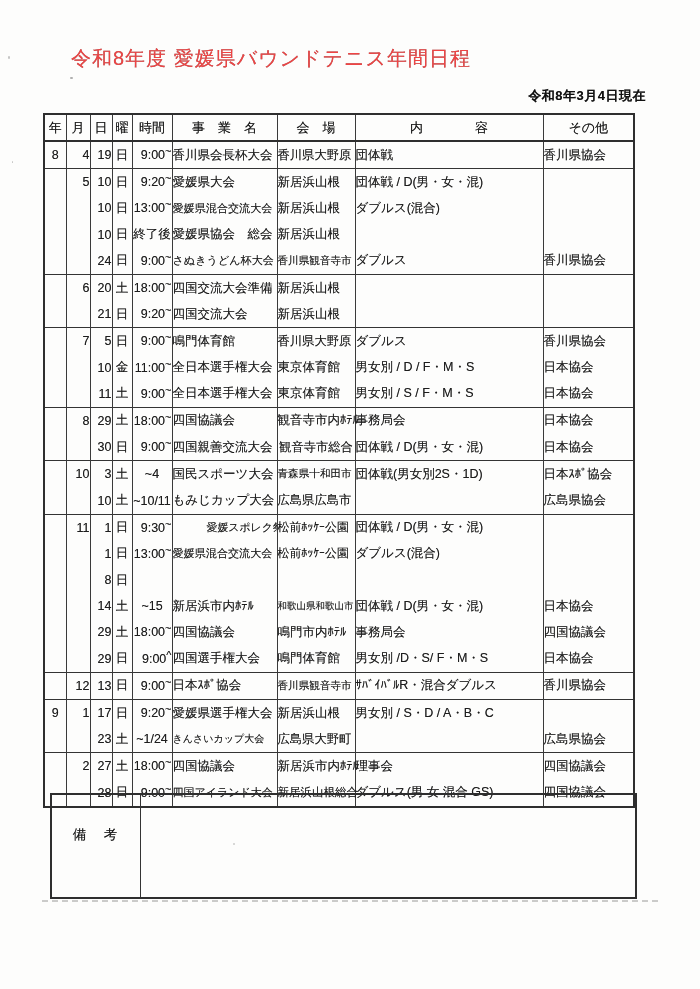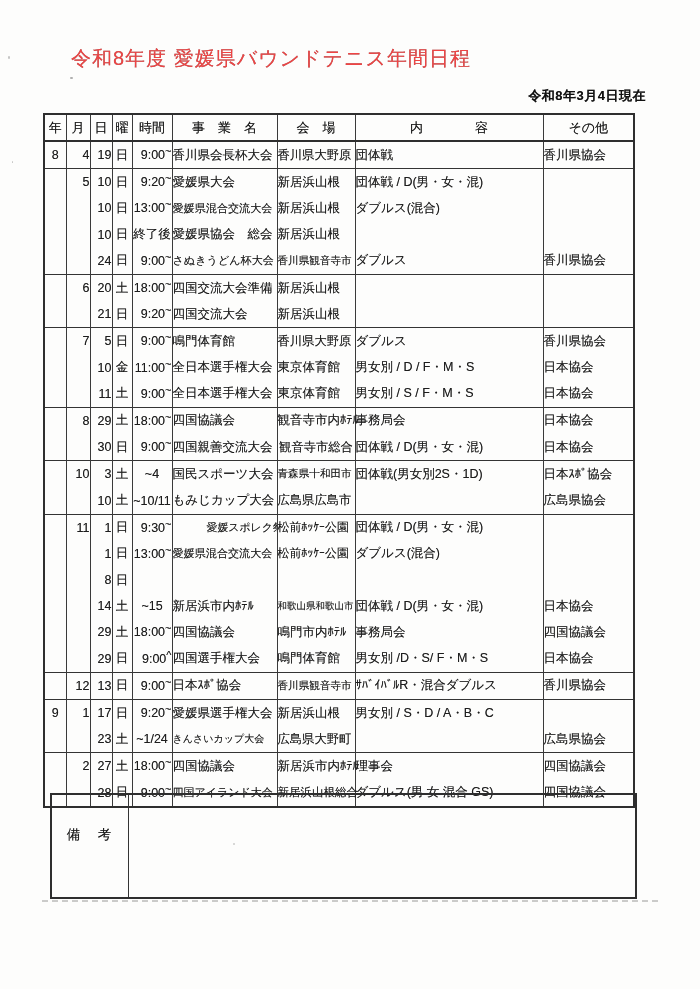--- a/index.html
+++ b/index.html
@@ -45,21 +45,21 @@
   td.v{padding-left:3px;}
   td.v.ov{overflow:visible;}
   td.n{padding-left:4px;font-size:12px;}
   td.o{padding-left:4px;}
   .tld{position:relative;top:-4px;font-size:11px;}
   .remarks{
     position:absolute;left:50px;top:793px;width:583px;height:102px;
     border:2px solid #2e2e2e;background:transparent;
   }
   .remarks-label{
-    position:absolute;left:0;top:0;bottom:0;width:77px;
+    position:absolute;left:0;top:0;bottom:0;width:89px;
     border-right:1.6px solid #343434;
     display:flex;align-items:center;justify-content:center;
     padding-bottom:22px;box-sizing:border-box;
     font-size:13.5px;font-weight:500;letter-spacing:2px;color:#161616;
   }
   .remarks-body{position:absolute;left:85px;top:0;right:0;bottom:0;}
   .streak{
     position:absolute;left:42px;top:900px;width:616px;height:0;
     border-top:2px dashed #9a9a9a;opacity:.5;
   }

